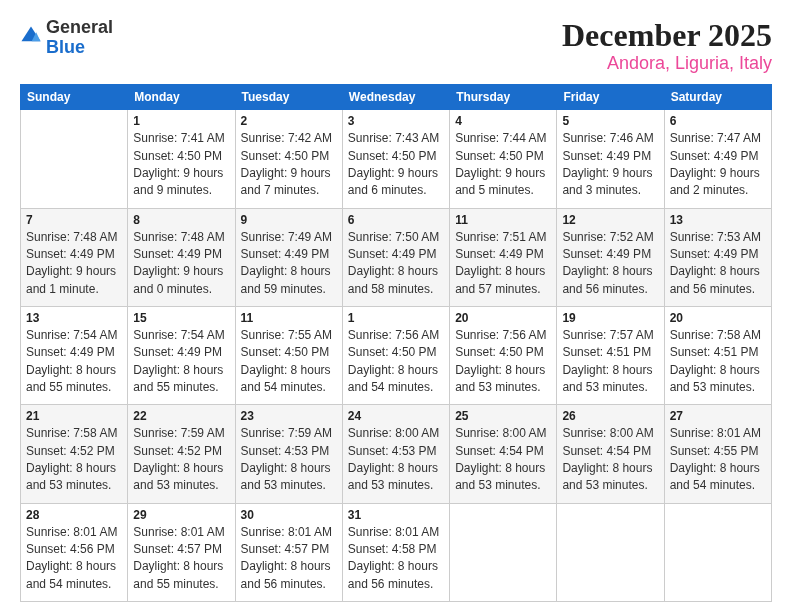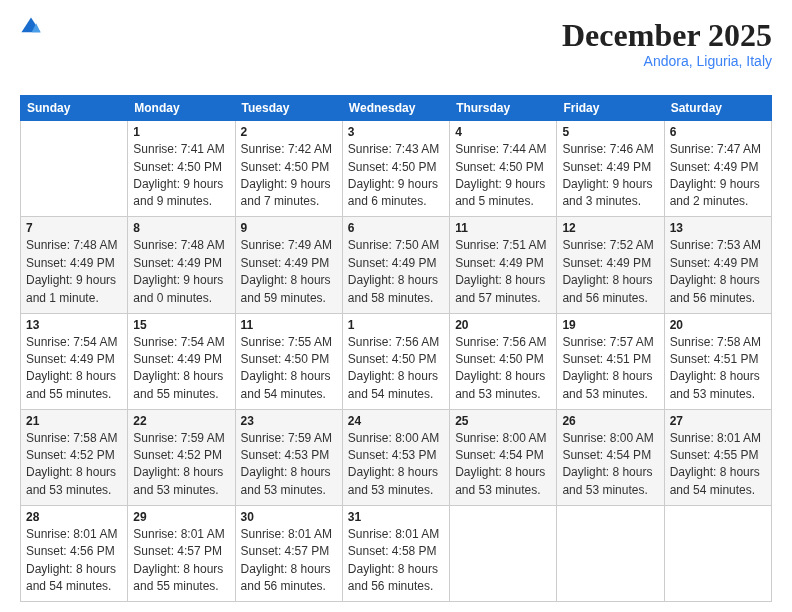--- a/index.html
+++ b/index.html
@@ -45,29 +45,28 @@
       text-align: right;
     }
     .month-title {
       font-size: 32px;
       font-weight: bold;
       color: #222;
       line-height: 1.1;
       font-family: Liberation Serif, serif;
     }
     .subtitle {
-      font-size: 14px;
-      color: #3b82f6;
+      font-size: 18px;
+      color: #ec4899;
     }
     .calendar {
       width: 100%;
       border-collapse: collapse;
       flex: 1;
       table-layout: fixed;
-      margin-top: 16px;
     }
     .calendar th {
       background: #1a6dcc;
       color: #fff;
       font-size: 12px;
       font-weight: bold;
       padding: 5px 6px;
       text-align: left;
       border: 1px solid #1a6dcc;
     }
@@ -103,20 +102,26 @@
 </head>
 <body>
 
 <div class="page">
   <div class="header">
     <div class="logo">
       <svg class="logo-icon" viewBox="0 0 30 30">
         <polygon points="15,2 28,22 2,22" fill="#1a6dcc"></polygon>
         <polygon points="22,10 28,22 16,22" fill="#4a9de8"></polygon>
       </svg>
+      <div>
+        <div class="logo-text">
+          <span class="logo-general">General</span><br>
+          <span class="logo-blue">Blue</span>
+        </div>
+      </div>
     </div>
     <div class="title-block">
       <div class="month-title">December 2025</div>
       <div class="subtitle">Andora, Liguria, Italy</div>
     </div>
   </div>
 
   <table class="calendar">
     <thead>
       <tr>

